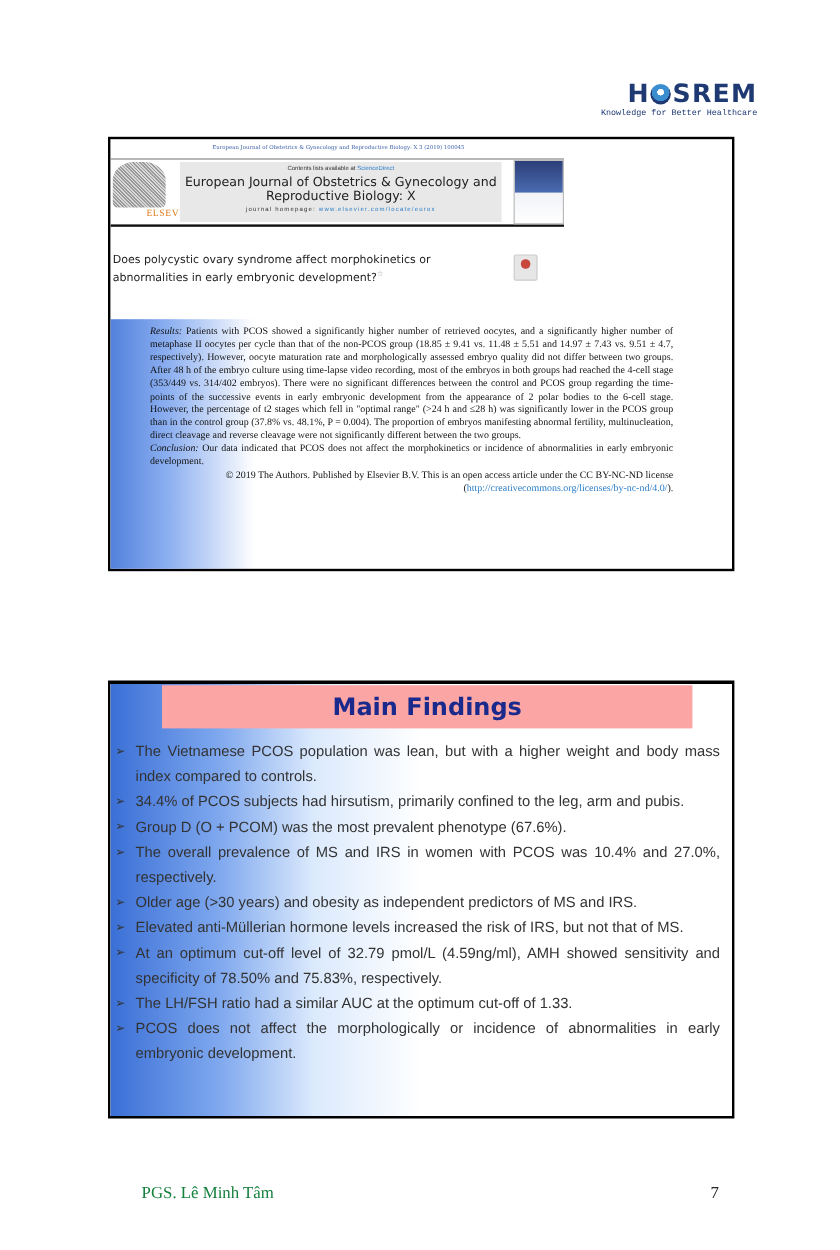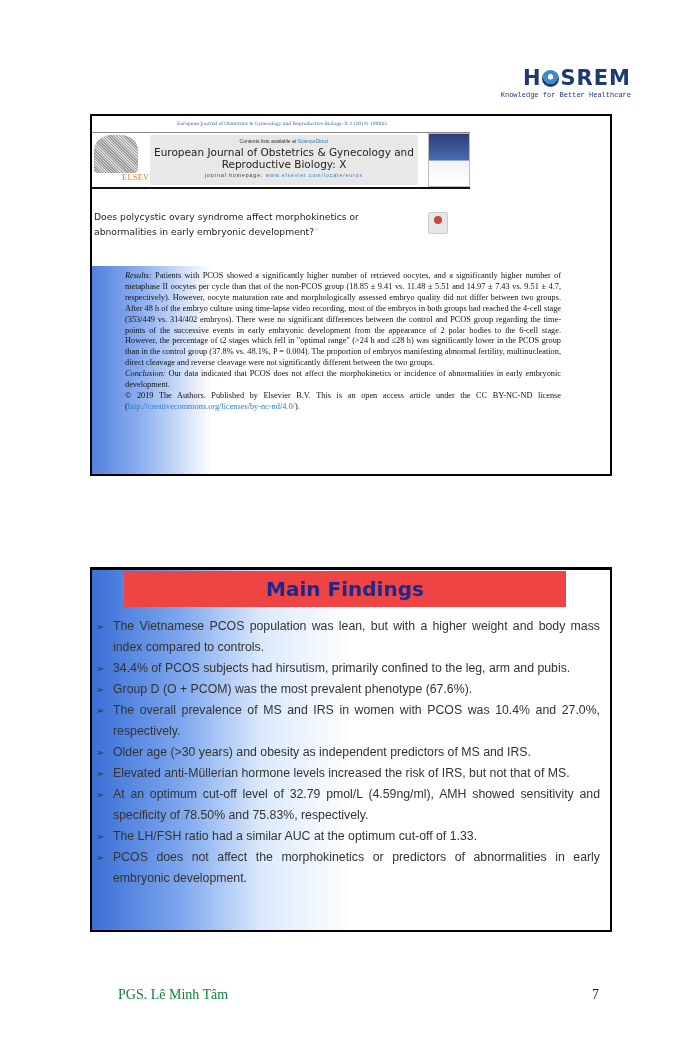--- a/index.html
+++ b/index.html
@@ -26,26 +26,26 @@
   .jb-title { font-family:"DejaVu Sans", sans-serif; font-size:10.5px; color:#222; line-height:12px; margin-top:2px; }
   .jb-home { font-size:5px; color:#333; letter-spacing:1px; margin-top:2px; }
   .jb-home span { color:#2a7cc7; }
   .cover { position:absolute; left:336px; top:0px; width:40px; height:52px; background:linear-gradient(180deg,#2c3e78 0%,#4a6bb0 50%,#f1f3f8 52%,#ffffff 100%); border:1px solid #bbb; }
   .paper-title { position:absolute; left:2px; top:95px; width:320px; font-family:"DejaVu Sans", sans-serif; font-size:9.2px; color:#222; line-height:12px; }
   .crossmark { position:absolute; left:336px; top:96px; width:18px; height:20px; background:#e6e6e6; border:1px solid #ccc; border-radius:2px; }
   .crossmark::after { content:""; position:absolute; left:5px; top:3px; width:8px; height:8px; border-radius:50%; background:#c9483c; }
   .authors { position:absolute; left:2px; top:127px; width:420px; font-family:"Liberation Serif", serif; font-size:7px; color:#222; line-height:10px; }
   .abstract { position:absolute; left:33px; top:155px; width:436px; font-family:"Liberation Serif", serif; font-size:8.3px; line-height:10.9px; color:#111; text-align:justify; }
   .abstract i { font-style:italic; }
-  .abstract .lic { }
+  .abstract .lic { text-align:right; }
   .abstract .link { color:#2a7cc7; }
 
   .s2-bg { position:absolute; left:0; top:0; width:260px; height:360px;
     background:linear-gradient(90deg, #3a6fd6 0%, #7fa8ee 35%, rgba(210,228,252,0.8) 65%, rgba(255,255,255,0) 100%); }
-  .s2-title-band { position:absolute; left:32px; top:1px; width:442px; height:36px; background:#ef4444; text-align:center; }
+  .s2-title-band { position:absolute; left:43px; top:1px; width:442px; height:36px; background:#fca5a5; text-align:center; }
   .s2-title { font-family:"DejaVu Sans", sans-serif; font-weight:bold; font-size:20px; color:#1a2a8c; line-height:36px; }
   .findings { position:absolute; left:4px; top:46px; width:504px; margin:0; padding:0; list-style:none; }
   .finding { position:relative; padding-left:17px; font-family:"Liberation Sans", sans-serif; font-size:12.3px; line-height:21px; color:#333; text-align:justify; }
   .bullet { position:absolute; left:0; top:0; font-size:10px; color:#333; }
 
   .footer-author { position:absolute; left:118px; top:987px; font-family:Liberation Serif, serif; font-size:14px; color:#15803d; }
   .footer-page { position:absolute; left:592px; top:987px; font-family:"Liberation Serif", serif; font-size:14px; color:#222; }
 </style>
 </head>
 <body>
@@ -86,18 +86,18 @@
   </div>
   <ul class="findings" id="findings-list">
       <li class="finding"><span class="bullet">➢</span><span>The Vietnamese PCOS population was lean, but with a higher weight and body mass index compared to controls.</span></li>
       <li class="finding"><span class="bullet">➢</span><span>34.4% of PCOS subjects had hirsutism, primarily confined to the leg, arm and pubis.</span></li>
       <li class="finding"><span class="bullet">➢</span><span>Group D (O + PCOM) was the most prevalent phenotype (67.6%).</span></li>
       <li class="finding"><span class="bullet">➢</span><span>The overall prevalence of MS and IRS in women with PCOS was 10.4% and 27.0%, respectively.</span></li>
       <li class="finding"><span class="bullet">➢</span><span>Older age (&gt;30 years) and obesity as independent predictors of MS and IRS.</span></li>
       <li class="finding"><span class="bullet">➢</span><span>Elevated anti-Müllerian hormone levels increased the risk of IRS, but not that of MS.</span></li>
       <li class="finding"><span class="bullet">➢</span><span>At an optimum cut-off level of 32.79 pmol/L (4.59ng/ml), AMH showed sensitivity and specificity of 78.50% and 75.83%, respectively.</span></li>
       <li class="finding"><span class="bullet">➢</span><span>The LH/FSH ratio had a similar AUC at the optimum cut-off of 1.33.</span></li>
-      <li class="finding"><span class="bullet">➢</span><span>PCOS does not affect the morphokinetics or predictors of abnormalities in early embryonic development.</span></li>
+      <li class="finding"><span class="bullet">➢</span><span>PCOS does not affect the morphologically or incidence of abnormalities in early embryonic development.</span></li>
     </ul>
 </div>
 
 <div class="footer-author">PGS. Lê Minh Tâm</div>
 <div class="footer-page">7</div>
 
 </body></html>

